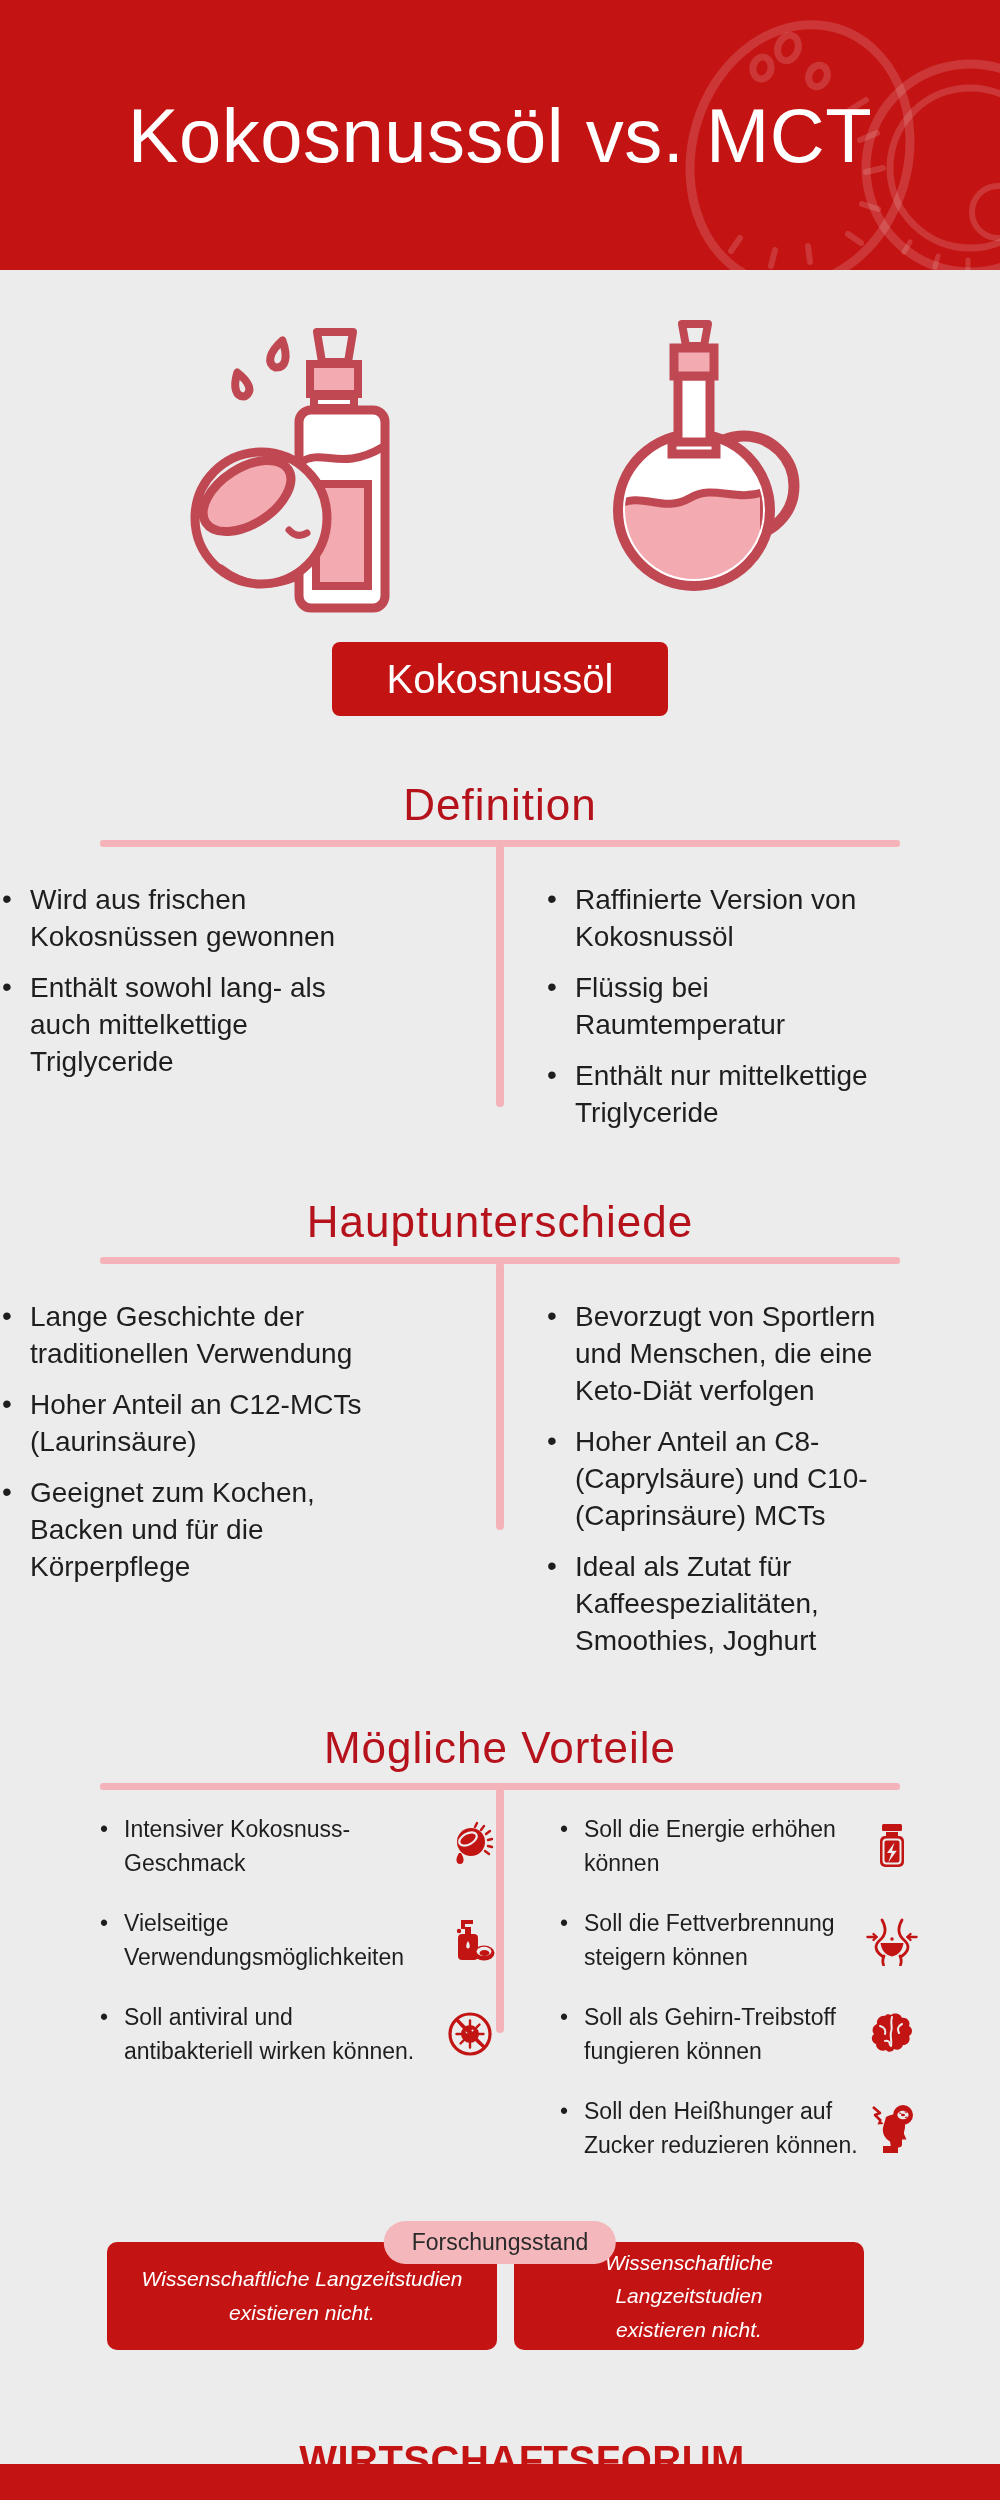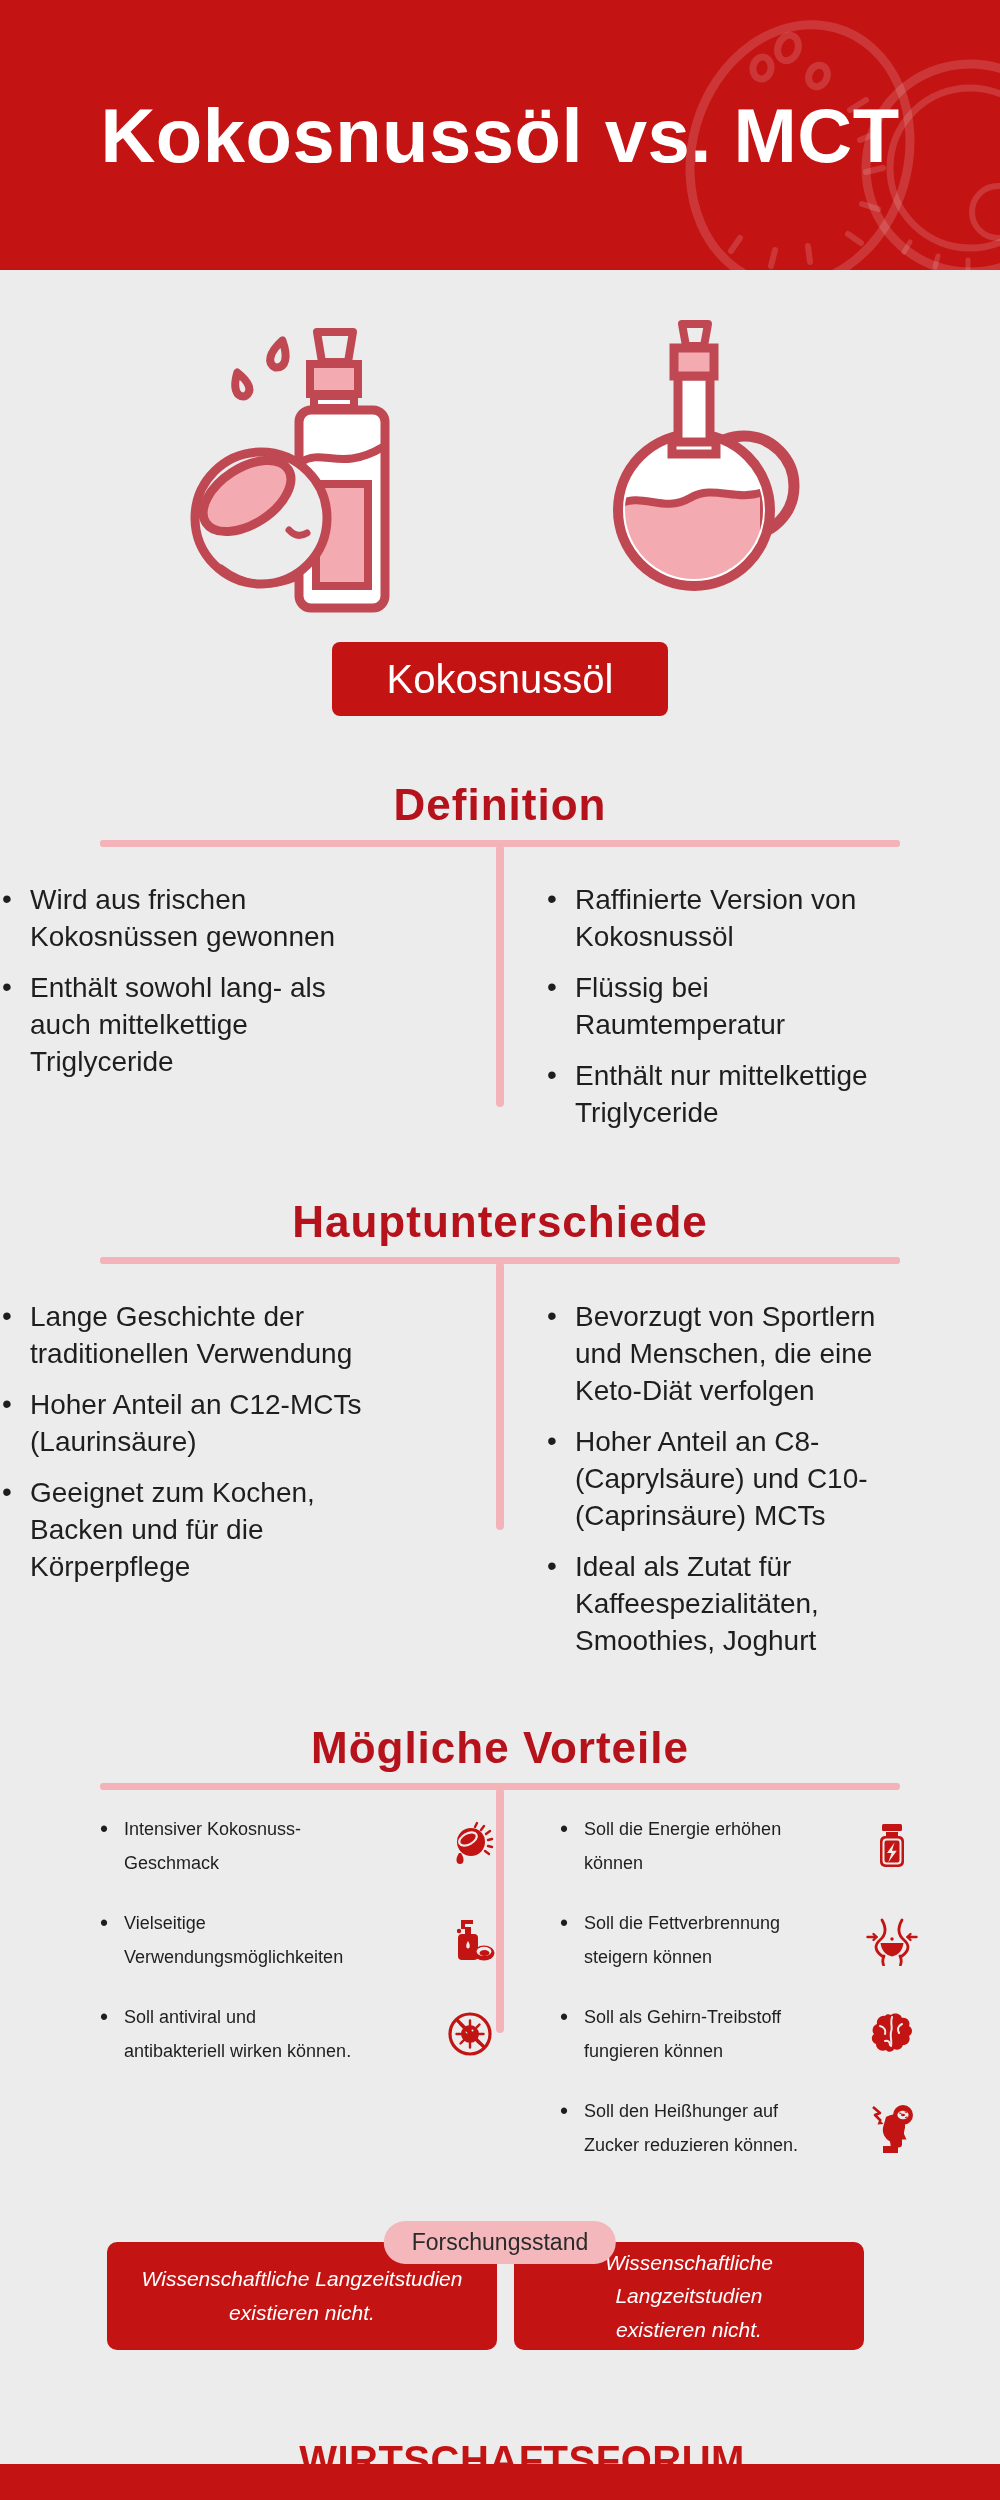--- a/index.html
+++ b/index.html
@@ -1,54 +1,54 @@
 <!DOCTYPE html>
 <html lang="de"><head>
 <meta charset="utf-8">
 <style>
   html,body{margin:0;padding:0;}
   body{background:#d8d8d8;font-family:"Liberation Sans", sans-serif;}
   .page{position:relative;width:1000px;height:2500px;margin:0 auto;background:#ececec;overflow:hidden;}
 
   
   .band{position:relative;height:270px;background:#c41313;display:flex;align-items:center;justify-content:center;overflow:hidden;}
-  .band h1{position:relative;z-index:2;margin:0;font-size:76px;font-weight:bold;color:#ffffff;letter-spacing:0.5px;}
+  .band h1{position:relative;z-index:2;margin:0;font-size:76px;font-weight:normal;color:#ffffff;letter-spacing:0.5px;}
   .deco{position:absolute;right:-30px;top:0;height:270px;z-index:1;}
 
   
   .products{padding-top:50px;}
   .prow{display:flex;justify-content:center;gap:68px;}
   .pcol{width:336px;display:flex;justify-content:center;}
   .pcol.wide{width:344px;}
   .labels{margin-top:22px;}
   .plabel{width:100%;height:74px;background:#c41313;border-radius:8px;color:#fff;font-size:40px;display:flex;align-items:center;justify-content:center;}
 
   
   .sec{margin-top:64px;}
   .sec.haupt{margin-top:52px;}
   .sec.vort{margin-top:50px;}
-  .stitle{margin:0;text-align:center;font-size:44px;font-weight:700;color:#b5121c;letter-spacing:1px;}
+  .stitle{margin:0;text-align:center;font-size:44px;font-weight:400;color:#b5121c;letter-spacing:1px;}
   .rule{width:800px;height:7px;border-radius:3px;background:#f3b3b8;margin:10px auto 0 auto;}
   .cols{position:relative;display:flex;padding-top:34px;}
   .vdiv{position:absolute;top:-2px;left:50%;transform:translateX(-50%);width:8px;border-radius:4px;background:#f3b3b8;}
   ul.col{list-style:none;margin:0;padding:0;width:50%;box-sizing:border-box;}
   ul.col.col-l{padding-right:28px;}
   ul.col.col-r{padding-left:45px;padding-right:90px;}
   ul.col li{position:relative;padding-left:30px;margin-bottom:14px;font-size:28px;line-height:37px;color:#1e1e1e;white-space:pre-line;}
   ul.col li::before{content:"•";position:absolute;left:2px;top:-1px;color:#1e1e1e;}
 
   
   .vcols{position:relative;display:flex;padding-top:20px;}
   .vcol{width:50%;box-sizing:border-box;}
   .vcol-l{padding-left:100px;padding-right:4px;}
   .vcol-r{padding-left:60px;padding-right:82px;}
   .vrow{display:flex;justify-content:space-between;align-items:center;gap:8px;min-height:72px;margin-bottom:22px;}
   .vtext{display:flex;color:#1e1e1e;}
   .vb{width:24px;flex:none;font-size:23px;line-height:34px;}
-  .vt{font-size:18px;line-height:34px;white-space:pre-line;}
+  .vt{font-size:23px;line-height:34px;white-space:pre-line;}
   .vicon{flex:none;}
 
   
   .research{position:relative;margin-top:56px;padding-left:107px;display:flex;gap:17px;}
   .badge{position:absolute;z-index:3;top:-21px;left:50%;transform:translateX(-50%);background:#f4b7bb;border-radius:22px;padding:8px 28px;font-size:23px;color:#2a2a2a;white-space:nowrap;}
   .rbox{width:390px;height:108px;background:#c41313;border-radius:10px;display:flex;align-items:center;justify-content:center;box-sizing:border-box;padding:10px 24px;}
   .rbox.rbox-r{width:350px;}
   .rbox p{margin:0;color:#ffffff;font-size:21px;line-height:1.6;font-style:italic;text-align:center;white-space:pre-line;}
 
   

